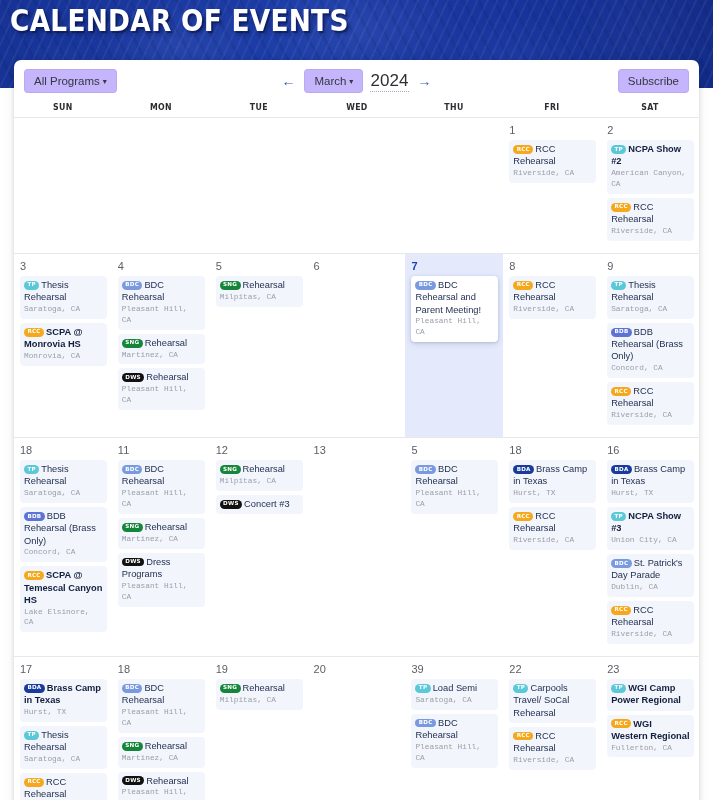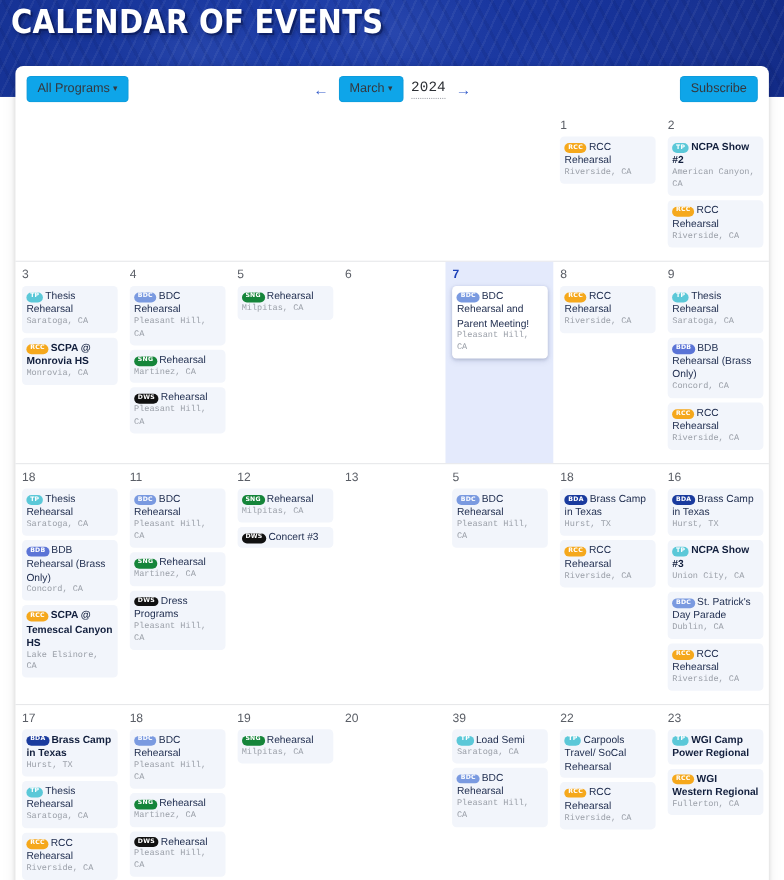--- a/index.html
+++ b/index.html
@@ -55,21 +55,21 @@
   }
 
   
   .toolbar {
     position: relative;
     height: 42px;
     display: flex; align-items: center;
     padding: 0 10px;
   }
   .btn {
-    background: #0ea5e9;
+    background: #c4b5fd;
     border: 1px solid rgba(0,0,0,0.05);
     border-radius: 4px;
     font-size: 11.5px;
     color: #35383d;
     padding: 5px 9px;
     cursor: pointer;
     line-height: 1.1;
     white-space: nowrap;
     font-family: "Liberation Sans", sans-serif;
   }
@@ -79,24 +79,23 @@
     display: flex; align-items: center; justify-content: center;
     gap: 7px;
     pointer-events: none;
   }
   .nav-center > * { pointer-events: auto; }
   .arrow {
     color: #2e57c8; font-size: 14px; cursor: pointer;
     line-height: 1; user-select: none; padding: 0 2px;
   }
   .year {
-    font-size: 13px; color: #2c2f34; letter-spacing: 0.1px;
+    font-size: 17px; color: #2c2f34; letter-spacing: 0.1px;
     border-bottom: 1px dotted #a6a9ae; cursor: pointer;
     line-height: 1.25;
-    font-family: Liberation Mono, monospace;
   }
   .subscribe-wrap { margin-left: auto; }
 
   
   .dow-row {
     display: grid;
     grid-template-columns: repeat(7, 1fr);
     border-bottom: 1px solid #e7e8ea;
     padding-bottom: 5px;
   }
@@ -188,20 +187,29 @@
       <button class="btn"><span>March</span><span class="caret">▾</span></button>
       <span class="year">2024</span>
       <span class="arrow">→</span>
     </div>
 
     <div class="subscribe-wrap">
       <button class="btn">Subscribe</button>
     </div>
   </div>
 
+  <div class="dow-row">
+      <div class="dow">SUN</div>
+      <div class="dow">MON</div>
+      <div class="dow">TUE</div>
+      <div class="dow">WED</div>
+      <div class="dow">THU</div>
+      <div class="dow">FRI</div>
+      <div class="dow">SAT</div>
+    </div>
 
   <div id="grid">
       <div class="week">
         <div class="day">
           <div class="daynum"></div>
         </div>
         <div class="day">
           <div class="daynum"></div>
         </div>
         <div class="day">

